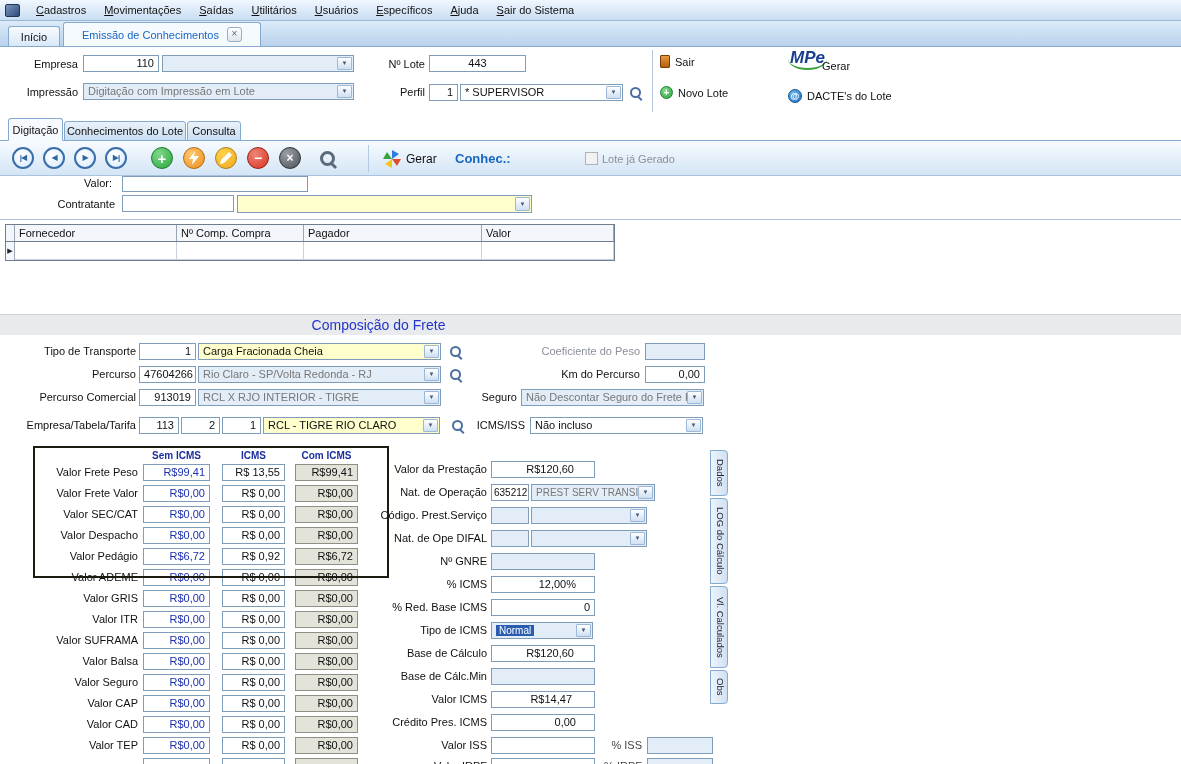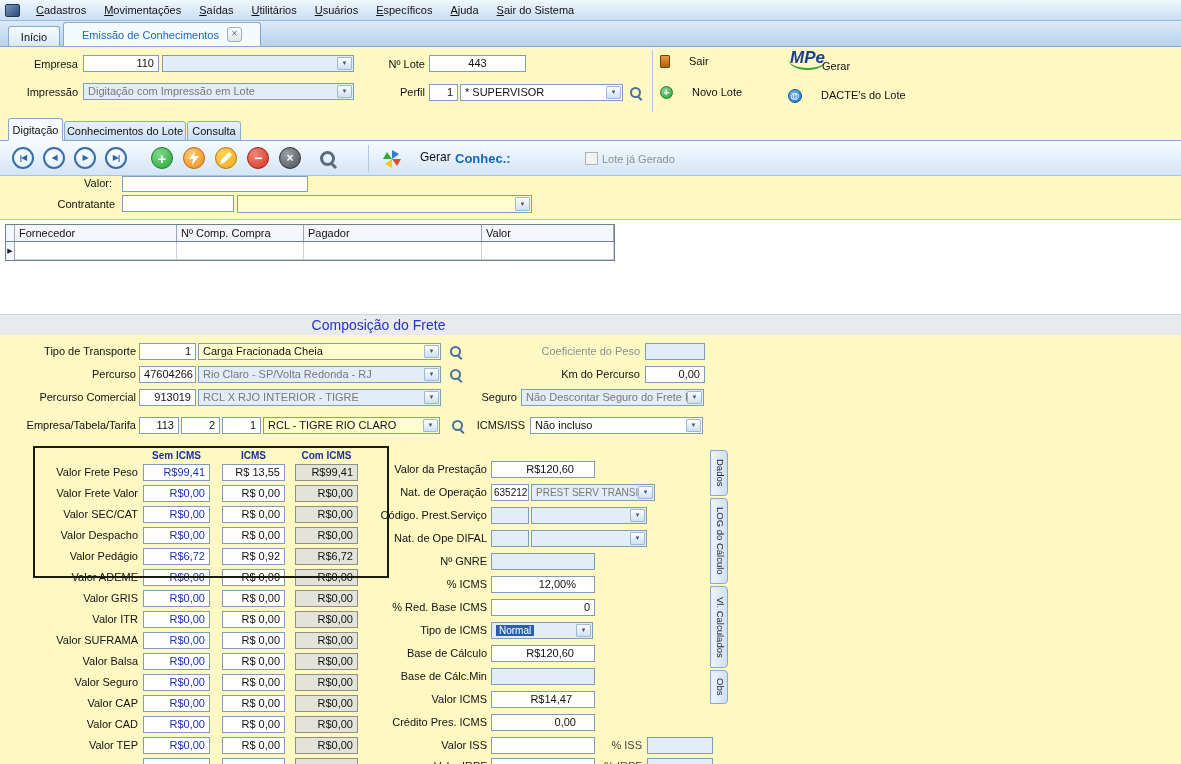--- a/index.html
+++ b/index.html
@@ -1,17 +1,17 @@
 <!DOCTYPE html>
 <html><head>
 <meta charset="utf-8">
 <style>
   *{margin:0;padding:0;box-sizing:border-box}
   body{background:#8fa3b8;font-family:"Liberation Sans","DejaVu Sans",sans-serif}
-  #win{position:relative;width:1181px;height:764px;background:#fef9c3;overflow:hidden;font-size:11px;color:#111;margin:0 auto}
+  #win{position:relative;width:1181px;height:764px;background:#ffffff;overflow:hidden;font-size:11px;color:#111;margin:0 auto}
 
   
   #menubar{position:absolute;left:0;top:0;width:100%;height:21px;background:linear-gradient(#f0f7fe,#c9ddf2);border-bottom:1px solid #9db8d6;display:flex;align-items:center;padding-left:3px}
   .appicon{width:15px;height:13px;background:linear-gradient(135deg,#7c95bd,#2c4a78);border:1px solid #1d3557;border-radius:2px;margin:0 7px 0 2px}
   .mitem{display:inline-block;padding:3px 9px;cursor:default;white-space:nowrap}
   .mitem::first-letter{text-decoration:underline}
 
   
   #tabstrip{position:absolute;top:21px;left:0;width:100%;height:26px;background:linear-gradient(#dcebf9,#b9d2ec);border-bottom:1px solid #86a9cf}
   .wtab{position:absolute;bottom:0;border:1px solid #86a9cf;border-bottom:none;border-radius:3px 3px 0 0;display:flex;align-items:center;justify-content:center;gap:8px;white-space:nowrap}
@@ -24,21 +24,21 @@
   .lbl.dim{color:#8a8f98}
   .field{position:absolute;height:17px;background:#fff;border:1px solid #7f9db9;padding:1px 4px;line-height:13px;white-space:nowrap;overflow:hidden}
   .field.dis{background:#e3edf7;color:#666}
   .field.right{text-align:right}
   .field.center{text-align:center}
   .combo{padding-right:4px}
   .combo .arrow{position:absolute;right:1px;top:1px;bottom:1px;width:15px;background:linear-gradient(#fdfeff,#cfe0f2);border:1px solid #9db8d6;border-radius:1px;color:#44597a;font-size:6px;display:flex;align-items:center;justify-content:center}
   .combo.yellow{background:#ffffce}
   .combo.dim{background:#e3edf7;color:#777}
   .vsep{position:absolute;width:1px;background:#b3c9e2}
-  .linkbtn{position:absolute;display:flex;align-items:flex-start;gap:19px;cursor:pointer;white-space:nowrap}
+  .linkbtn{position:absolute;display:flex;align-items:center;gap:5px;cursor:pointer;white-space:nowrap}
   .door{width:10px;height:13px;background:linear-gradient(#e89a3c,#b35f10);border:1px solid #7a3d08;border-radius:1px}
   .nlicon{width:13px;height:13px;border-radius:50%;background:radial-gradient(circle at 35% 30%,#7fd98a,#2aa53c);border:1px solid #1d7c2c;color:#fff;font-size:10px;font-weight:bold;display:flex;align-items:center;justify-content:center;line-height:1}
   .atic{width:14px;height:14px;border-radius:50%;background:radial-gradient(circle at 35% 30%,#6fb6f0,#1d6fc0);border:1px solid #14538f;color:#fff;font-size:9px;font-weight:bold;display:flex;align-items:center;justify-content:center}
   #logo{position:absolute;left:788px;top:48px;font-style:italic;font-weight:bold;font-size:17px;color:#1a3f8f;border-bottom:2px solid #3aa23a;border-radius:0 0 60% 60%;padding:0 2px;line-height:20px}
 
   
   #subtabs{position:absolute;top:117px;left:0;width:100%;height:24px;border-bottom:1px solid #86a9cf}
   .stab{position:absolute;bottom:-1px;height:20px;border:1px solid #86a9cf;border-radius:3px 3px 0 0;background:linear-gradient(#e9f2fb,#cadef2);display:flex;align-items:center;justify-content:center;white-space:nowrap}
   .stab.active{height:23px;background:#f6fafe;border-bottom:1px solid #f6fafe;z-index:2}
 

